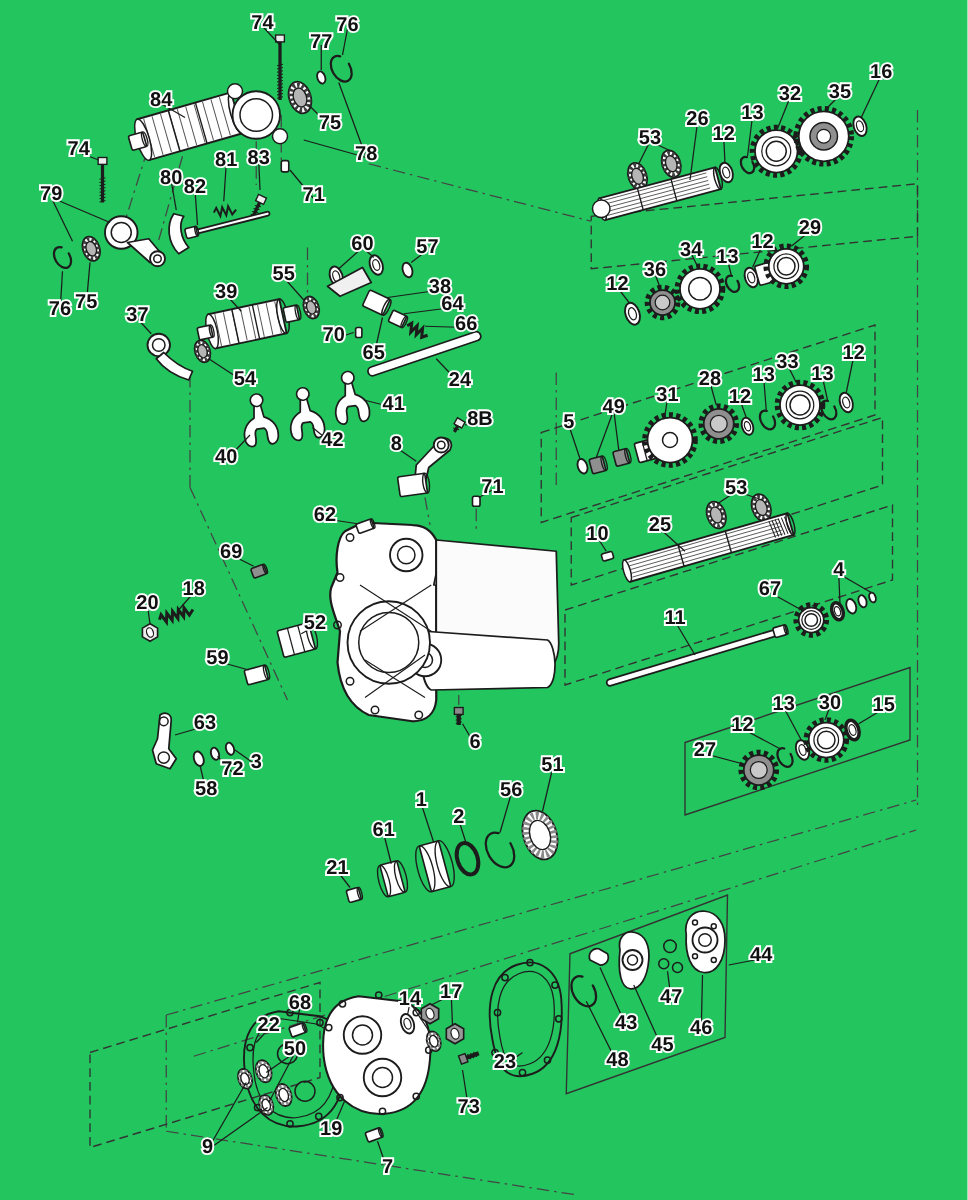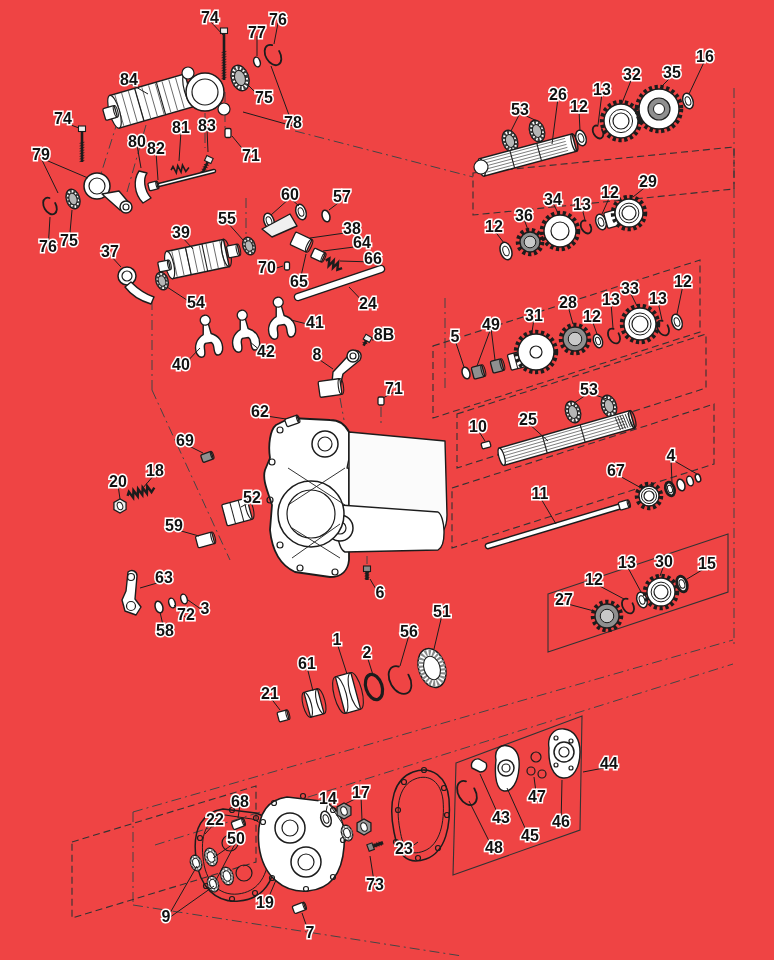--- a/index.html
+++ b/index.html
@@ -1,16 +1,16 @@
 <!DOCTYPE html>
 <html><head>
 <meta charset="utf-8">
 <style>
   html,body{margin:0;padding:0;background:#ffffff;}
-  #stage{width:774px;height:960px;position:relative;background:#ef4444;overflow:hidden;}
+  #stage{width:774px;height:960px;position:relative;background:#22c55e;overflow:hidden;}
   svg{display:block;}
   .lbl{font-family:"Liberation Sans",sans-serif;font-weight:bold;font-size:16px;fill:#111111;
        paint-order:stroke;stroke:#ffffff;stroke-width:3px;}
 </style>
 </head>
 <body>
 
 <div id="stage">
   <svg id="art" width="774" height="960" viewBox="0 0 774 960">
       <polyline points="734,88 734,645" fill="none" stroke="#444" stroke-width="1" stroke-dasharray="10 4 2 4"></polyline>

